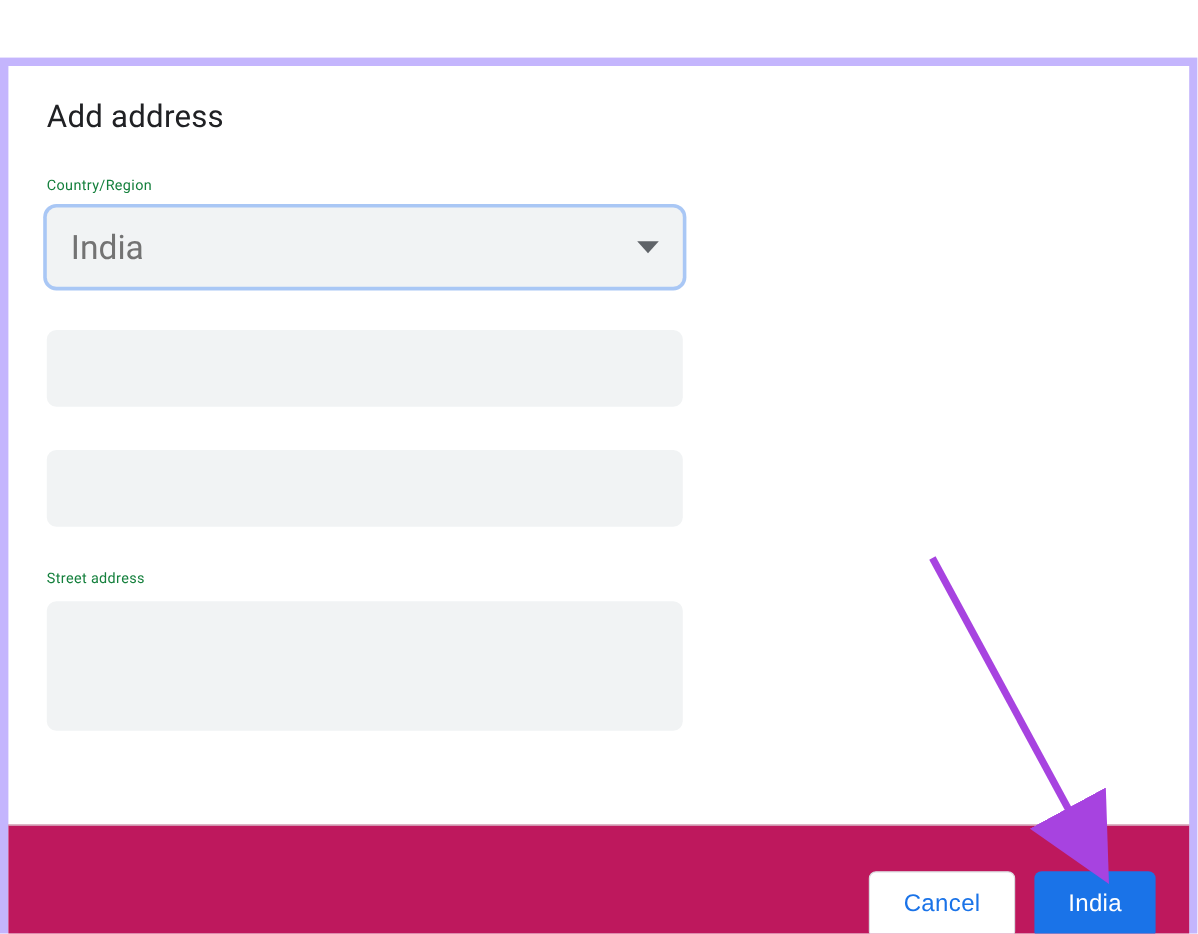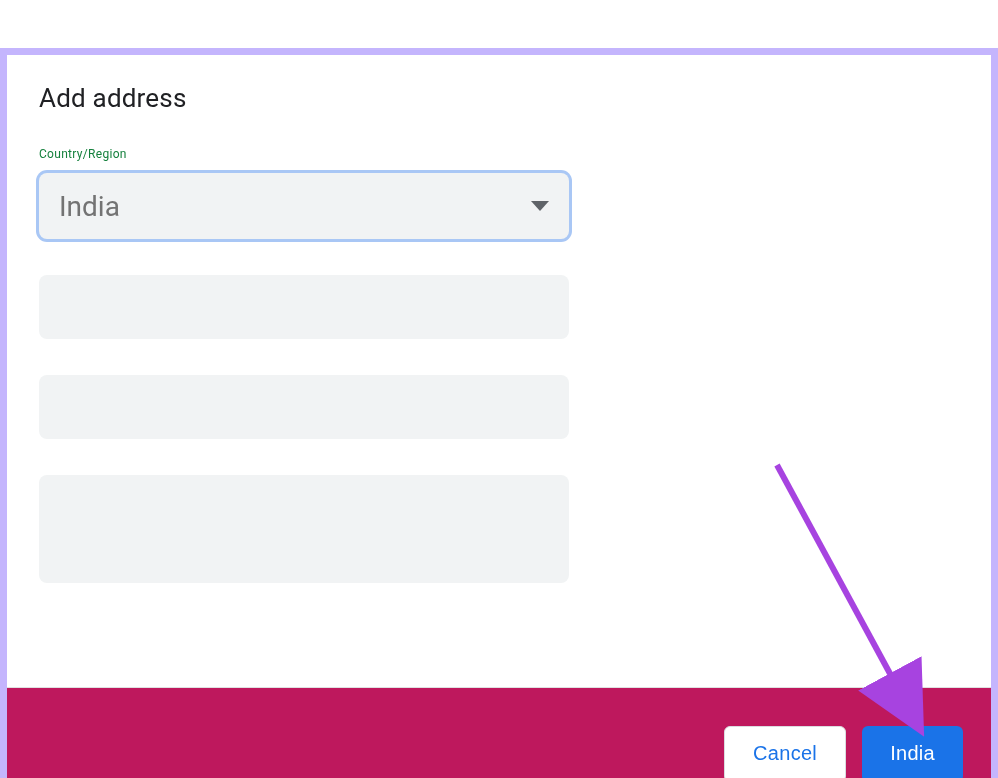--- a/index.html
+++ b/index.html
@@ -150,20 +150,21 @@
       <div class="select-box" tabindex="0">
         <span class="select-value">India</span>
         <span class="chevron"></span>
       </div>
     </div>
 
     <input type="text" class="text-input" value="" style="">
 
     <input type="text" class="text-input" value="" style="">
 
+    <div class="field-label">Street address</div>
     <textarea class="textarea-input" style=""></textarea>
   </div>
 
   <div class="footer">
     <button class="btn btn-cancel">Cancel</button>
     <button class="btn btn-save">India</button>
   </div>
 
   <svg class="arrow-annotation" width="200" height="300" viewBox="0 0 200 300">
     <defs>

